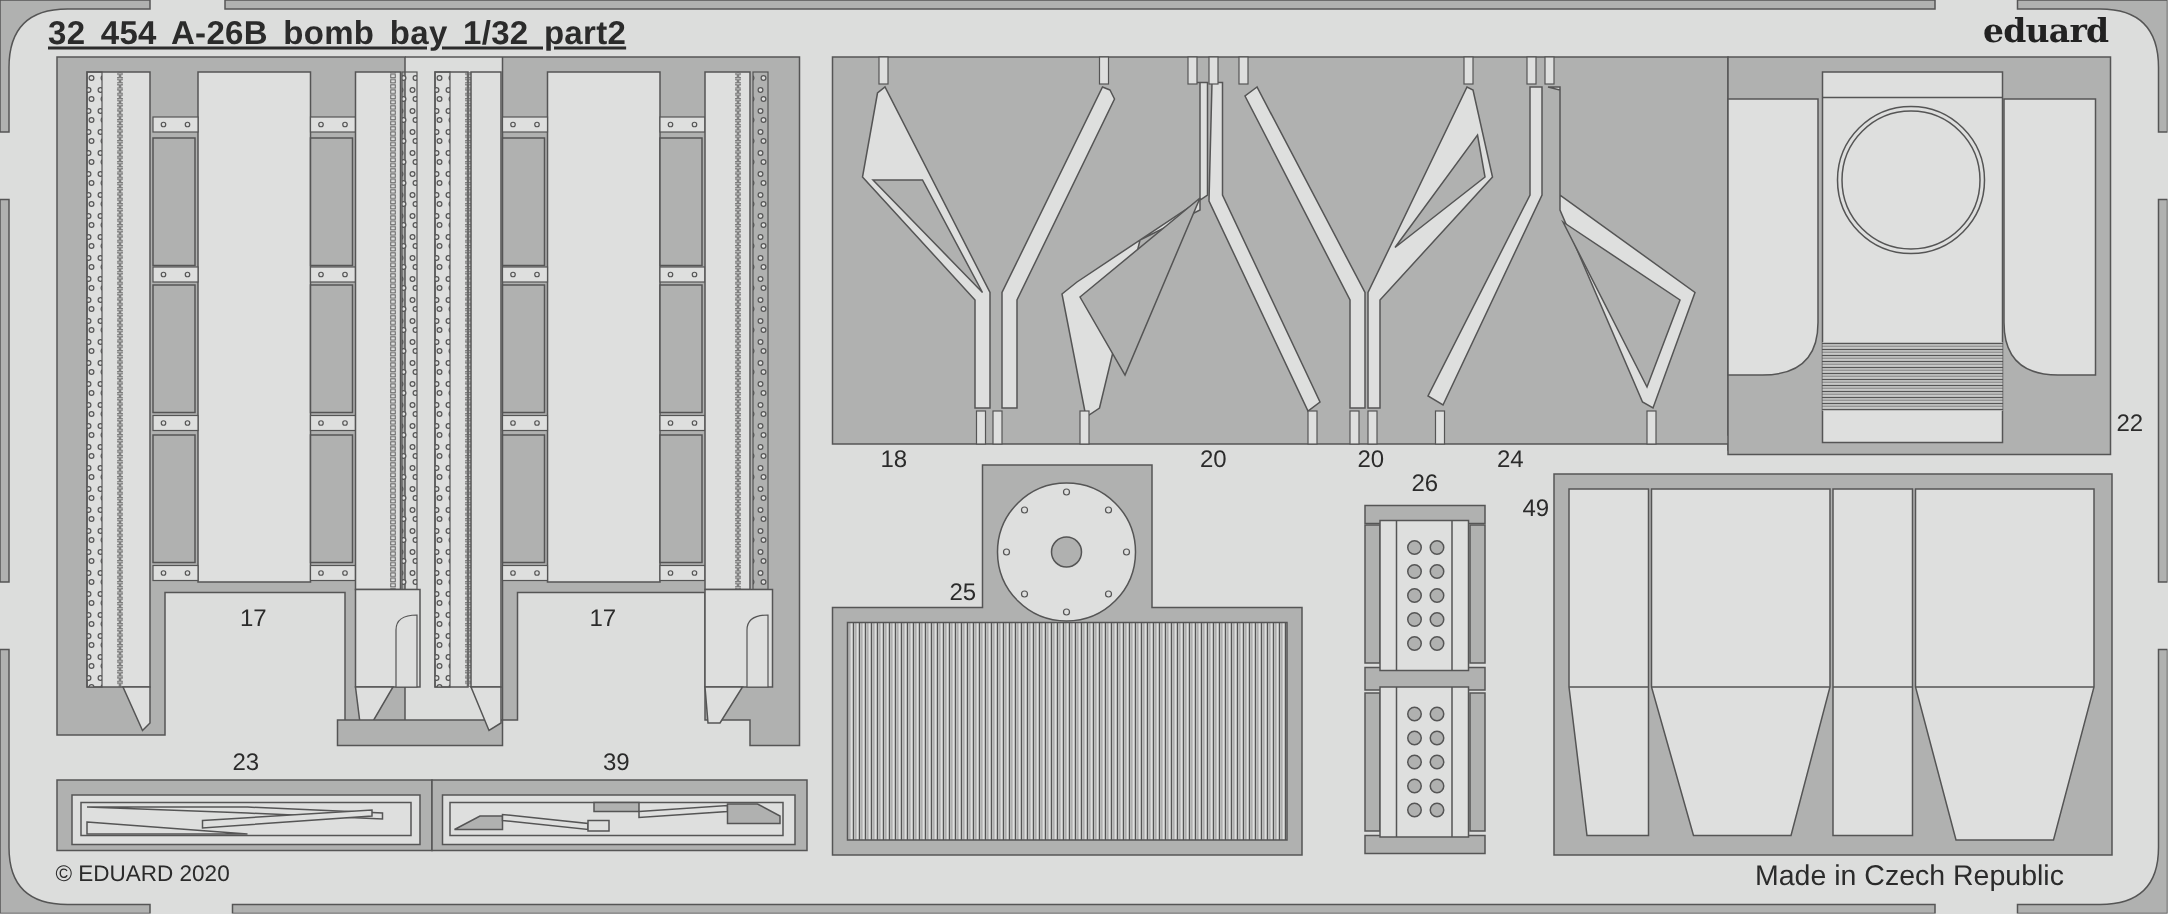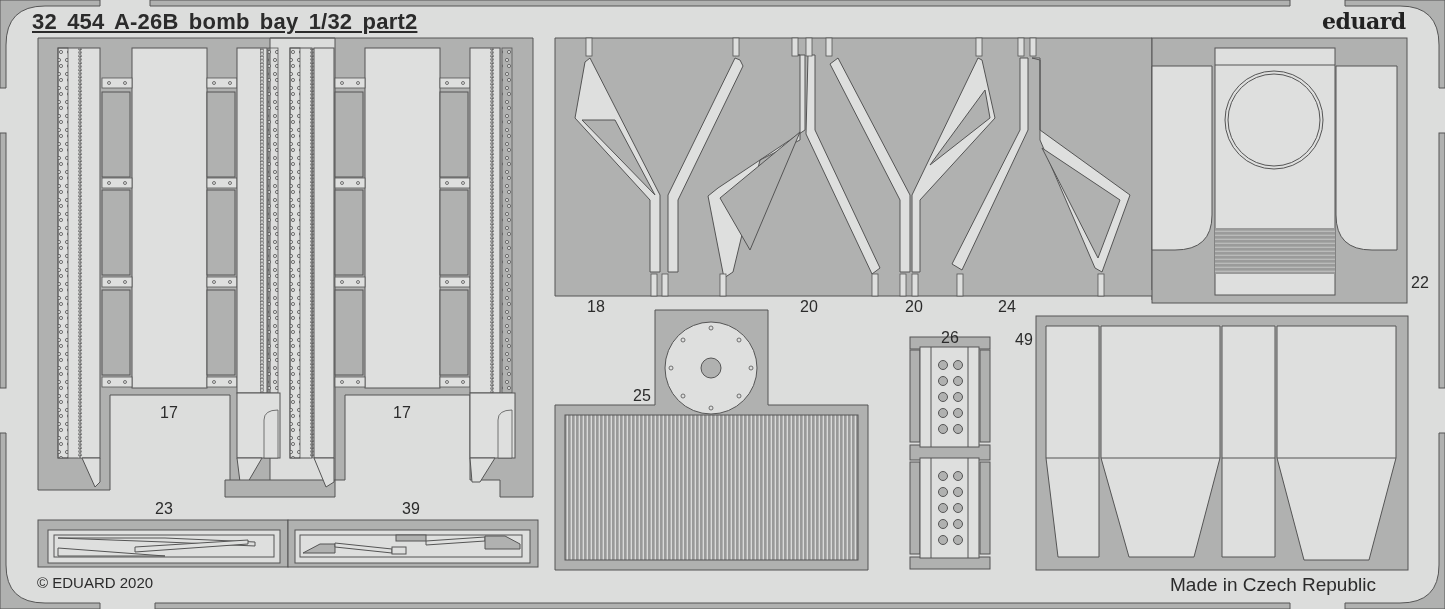--- a/index.html
+++ b/index.html
@@ -297,14 +297,14 @@
 <div class="txt pn" style="left:160px;top:404px">17</div>
 <div class="txt pn" style="left:393px;top:404px">17</div>
 <div class="txt pn" style="left:587px;top:298px">18</div>
 <div class="txt pn" style="left:800px;top:298px">20</div>
 <div class="txt pn" style="left:905px;top:298px">20</div>
 <div class="txt pn" style="left:998px;top:298px">24</div>
 <div class="txt pn" style="left:1411px;top:274px">22</div>
 <div class="txt pn" style="left:155px;top:500px">23</div>
 <div class="txt pn" style="left:402px;top:500px">39</div>
 <div class="txt pn" style="left:633px;top:387px">25</div>
-<div class="txt pn" style="left:941px;top:329px">26</div>
+<div class="txt pn" style="left:941px;top:314px">26</div>
 <div class="txt pn" style="left:1015px;top:331px">49</div>
 
 </body></html>

